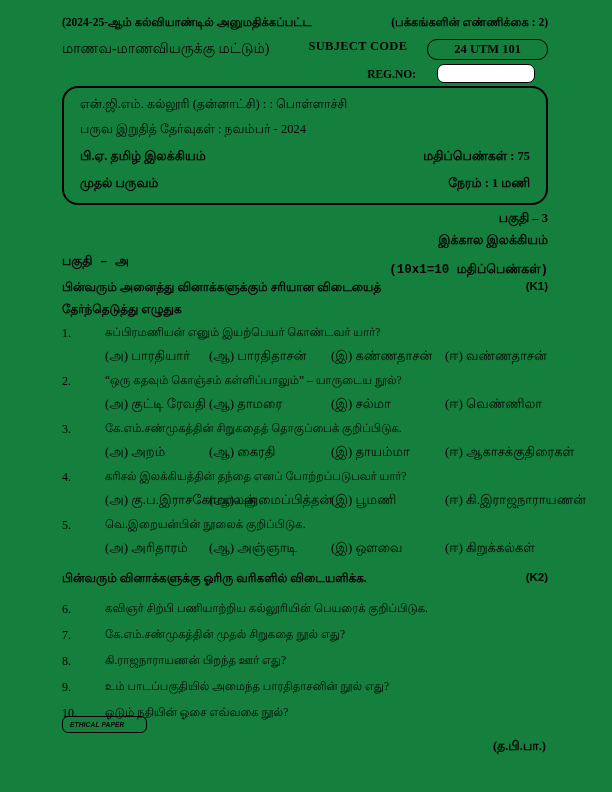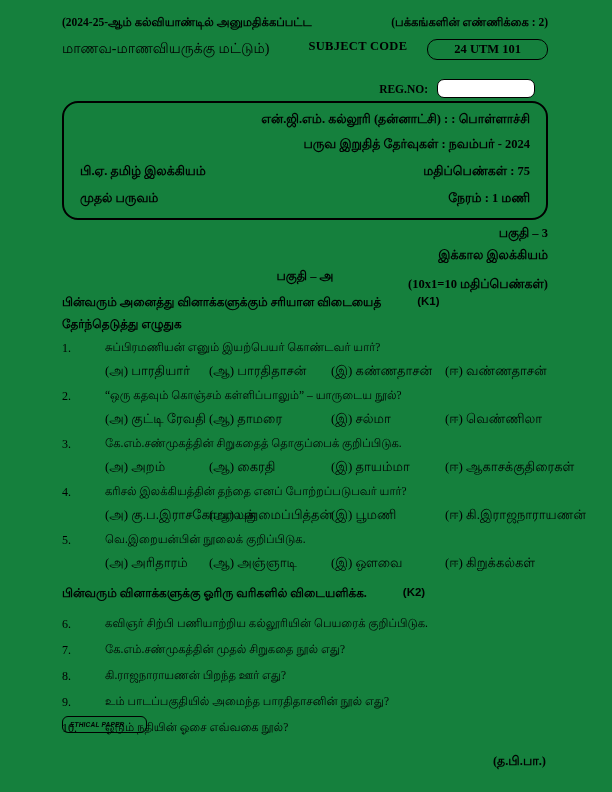--- a/index.html
+++ b/index.html
@@ -18,39 +18,39 @@
 
   .top-line1 { font-size:11.5px; font-weight:bold; }
   .top-line2 { margin-top:9px; align-items:center; }
   .top-line2-left { font-size:14px; font-weight:normal; }
   .subcode-wrap { display:flex; align-items:flex-start; gap:20px; }
   .subcode-label { font-size:12.5px; font-weight:bold; letter-spacing:.3px; }
   .code-box {
     border:1.8px solid #000; border-radius:10px;
     padding:2px 26px; font-size:12.5px; font-weight:bold;
   }
-  .regno-row { display:flex; justify-content:flex-end; align-items:center; gap:9px; margin-top:19px; margin-right:13px; }
+  .regno-row { display:flex; justify-content:flex-end; align-items:center; gap:21px; margin-top:4px; margin-right:13px; }
   .regno-label { font-size:11.5px; font-weight:bold; }
   .regno-box { width:98px; height:19px; border:1.6px solid #000; border-radius:7px; background:#fff; }
 
   .header-box {
     margin-top:3px;
     border:2px solid #000; border-radius:16px;
     padding:9px 16px 11px 16px;
   }
-  .hb-center { text-align:right; font-weight:bold; font-size:12.5px; }
+  .hb-center { text-align:left; font-weight:normal; font-size:12.5px; }
   .hb-line2 { margin-top:9px; }
   .hb-row { display:flex; justify-content:space-between; font-weight:bold; font-size:12.5px; margin-top:11px;text-align:right; }
 
   .part-heading { text-align:right; font-weight:bold; font-size:12.5px; margin-top:6px; }
-  .section-a-row { position:relative; text-align:center; font-weight:bold; font-size:12.5px; margin-top:5px; height:17px; }
+  .section-a-row { position:relative; font-weight:bold; font-size:12.5px; margin-top:5px; height:17px;font-family:Liberation Mono, monospace; }
   .section-a-label { display:inline-block; }
   .section-a-marks { position:absolute; right:0; top:8px; }
 
-  .instr-row { display:flex; justify-content:flex-start; font-weight:bold; font-size:12px; margin-top:9px;gap:36px; }
+  .instr-row { display:flex; justify-content:space-between; font-weight:bold; font-size:12px; margin-top:9px;gap:36px; }
   .k-badge { font-family:"Liberation Sans", sans-serif; font-weight:bold; font-size:11.5px; }
   .instr-line2 { font-weight:bold; font-size:12px; margin-top:7px; }
 
   .q-block { margin-top:9px; }
   .q-line { display:flex; font-size:11.5px; }
   .q-no { width:43px; flex-shrink:0; font-size:12px; }
   .q-text { white-space:nowrap; }
   .opt-row {
     display:grid;
     grid-template-columns:minmax(104px,max-content) minmax(122px,max-content) minmax(114px,max-content) auto;

